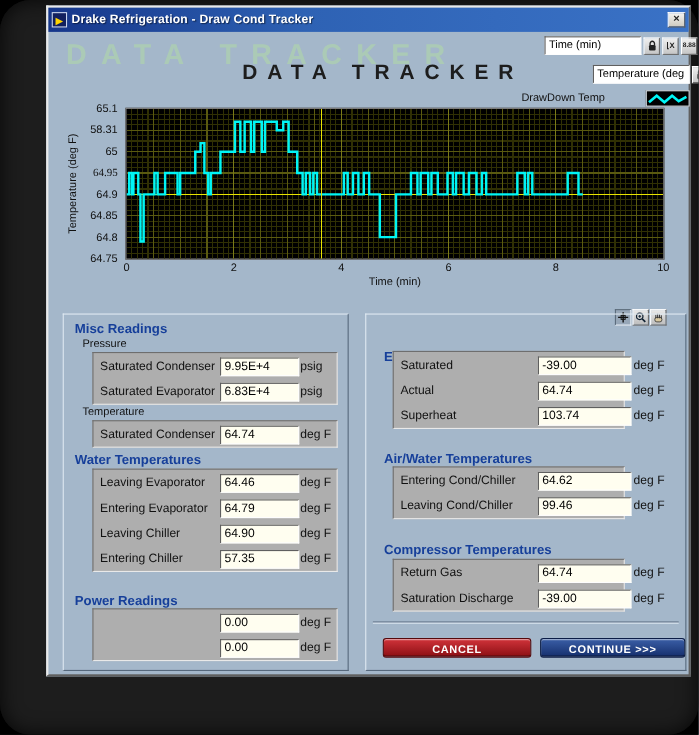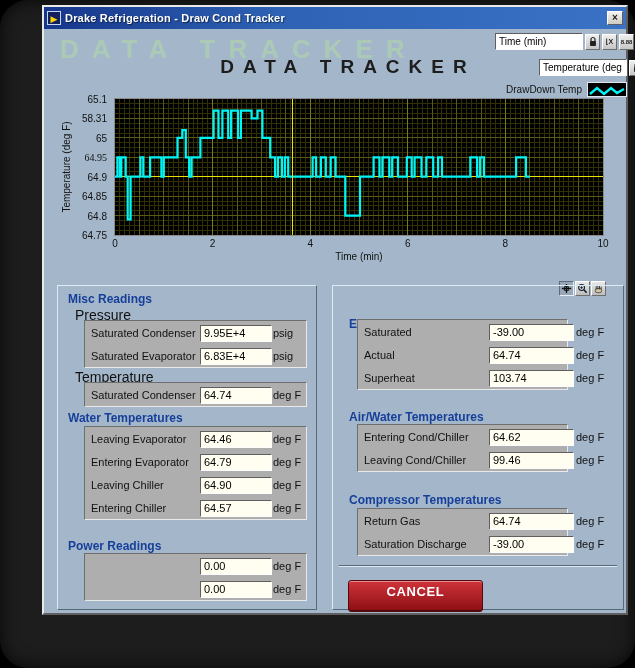--- a/index.html
+++ b/index.html
@@ -25,21 +25,21 @@
               font-weight:bold;letter-spacing:9px;color:#1d1d1d;white-space:nowrap;}
   
   .scale-row{position:absolute;left:451px;display:flex;align-items:center;}
   .scale-field{width:80px;height:15px;background:#fff;border:1px solid;border-color:#5f5f5f #fdfdfd #fdfdfd #5f5f5f;
                font-size:10px;padding:0 3px;line-height:15px;overflow:hidden;white-space:nowrap;box-sizing:content-box;}
   .mini-btn{width:15px;height:16px;margin-left:2px;background:linear-gradient(#efefef,#c6c6c6);
             border:1px solid;border-color:#fff #6e6e6e #6e6e6e #fff;box-sizing:border-box;
             display:flex;align-items:center;justify-content:center;font-size:6px;color:#222;font-weight:bold;}
   .mini-btn svg{display:block;}
   
-  .plot-legend{position:absolute;top:53px;left:430px;width:153px;display:flex;align-items:center;justify-content:flex-end;}
+  .plot-legend{position:absolute;top:53px;left:430px;width:153px;display:flex;align-items:center;justify-content:space-between;}
   .plot-legend-label{font-size:10px;color:#111;margin-right:5px;}
   .legend-wave{width:38px;height:13px;background:#000;border:1px solid #dfe6ee;}
   
   .y-axis-title{position:absolute;left:-52px;top:132px;width:150px;height:12px;text-align:center;
                 font-size:10px;color:#111;transform:rotate(-90deg);}
   #y-ticks{position:absolute;left:24px;top:70px;width:42px;height:136px;}
   #y-ticks div{position:absolute;right:3px;width:42px;text-align:right;font-size:10px;color:#111;}
   #plot-frame{position:absolute;left:70px;top:69px;width:490px;height:138px;border:1px solid #8a8a8a;
               background:#000;box-sizing:border-box;}
   #plot-svg{display:block;width:488px;height:136px;}
@@ -51,38 +51,38 @@
   .pal-btn{width:15px;height:15px;margin-left:1px;background:linear-gradient(#e9e9e9,#bdbdbd);
            border:1px solid;border-color:#fff #6e6e6e #6e6e6e #fff;box-sizing:border-box;
            display:flex;align-items:center;justify-content:center;}
   .pal-btn.selected{background:#97a7b8;border-color:#5c6c7c #e6eef6 #e6eef6 #5c6c7c;}
   
   .group-box{position:absolute;top:256px;height:325px;border:1px solid;border-color:#dfe9f2 #56687c #56687c #dfe9f2;
              box-sizing:border-box;}
   .left-box{left:13px;width:260px;}
   .right-box{left:288px;width:292px;}
   .sec-title{position:absolute;left:10px;font-size:12px;font-weight:bold;color:#163f9a;white-space:nowrap;}
-  .sub-label{position:absolute;left:17px;font-size:14px;color:#111;}
+  .sub-label{position:absolute;left:17px;font-size:10px;color:#111;}
   .row-group{position:absolute;background:#aeaeae;border:1px solid;border-color:#6e6e6e #e9e9e9 #e9e9e9 #6e6e6e;
              box-sizing:border-box;padding-top:1px;}
   .left-box .row-group{left:26px;width:223px;}
   .right-box .row-group{left:24px;width:211px;}
   .field-row{position:relative;height:23px;}
   .r-label{position:absolute;left:6px;top:5px;font-size:11px;color:#111;white-space:nowrap;}
   .r-input{position:absolute;top:3px;height:15px;background:#fffef0;border:1px solid;
            border-color:#5f5f5f #fdfdfd #fdfdfd #5f5f5f;font-size:11px;line-height:15px;padding:0 3px;
            box-sizing:content-box;}
   .left-box .r-input{left:115px;width:64px;}
   .right-box .r-input{left:131px;width:77px;}
   .r-unit{position:absolute;top:5px;font-size:11px;color:#111;white-space:nowrap;}
   .left-box .r-unit{left:188px;}
   .right-box .r-unit{left:218px;}
   .divider{position:absolute;left:6px;right:6px;top:279px;border-top:1px solid #56687c;border-bottom:1px solid #dfe9f2;}
   
-  .action-btn{position:absolute;top:294px;height:32px;border-radius:3px;color:#fff;font-size:13px;
+  .action-btn{position:absolute;top:294px;height:18px;border-radius:3px;color:#fff;font-size:10px;
               font-weight:bold;letter-spacing:.6px;text-align:center;line-height:21px;
               box-shadow:inset 0 1px 0 rgba(255,255,255,.45),inset 0 -1px 0 rgba(0,0,0,.45);
               box-sizing:border-box;cursor:default;}
   .btn-cancel{left:15px;width:135px;background:linear-gradient(#d0333a,#8c0f14);border:1px solid #55090c;}
   .btn-continue{left:158px;width:132px;background:linear-gradient(#3a5ea6,#152f6d);border:1px solid #0c1d46;}
 </style>
 </head>
 <body>
 
 <div class="canvas">
@@ -376,21 +376,21 @@
   </div>
 
   <div class="field-row">
     <span class="r-label">Leaving Chiller</span>
     <span class="r-input">64.90</span>
     <span class="r-unit">deg F</span>
   </div>
 
   <div class="field-row">
     <span class="r-label">Entering Chiller</span>
-    <span class="r-input">64.57</span>
+    <span class="r-input">57.35</span>
     <span class="r-unit">deg F</span>
   </div>
 </div>
         <div class="sec-title" style="top:253px;">Power Readings</div>
         <div class="row-group" style="top:267px;height:48px;">
   <div class="field-row">
     <span class="r-label"></span>
     <span class="r-input">0.00</span>
     <span class="r-unit">deg F</span>
   </div>
@@ -447,16 +447,17 @@
   </div>
 
   <div class="field-row">
     <span class="r-label">Saturation Discharge</span>
     <span class="r-input">-39.00</span>
     <span class="r-unit">deg F</span>
   </div>
 </div>
         <div class="divider"></div>
         <div class="action-btn btn-cancel">CANCEL</div>
+        <div class="action-btn btn-continue">CONTINUE &gt;&gt;&gt;</div>
       </div>
     </div>
   </div>
 </div>
 
 </body></html>

